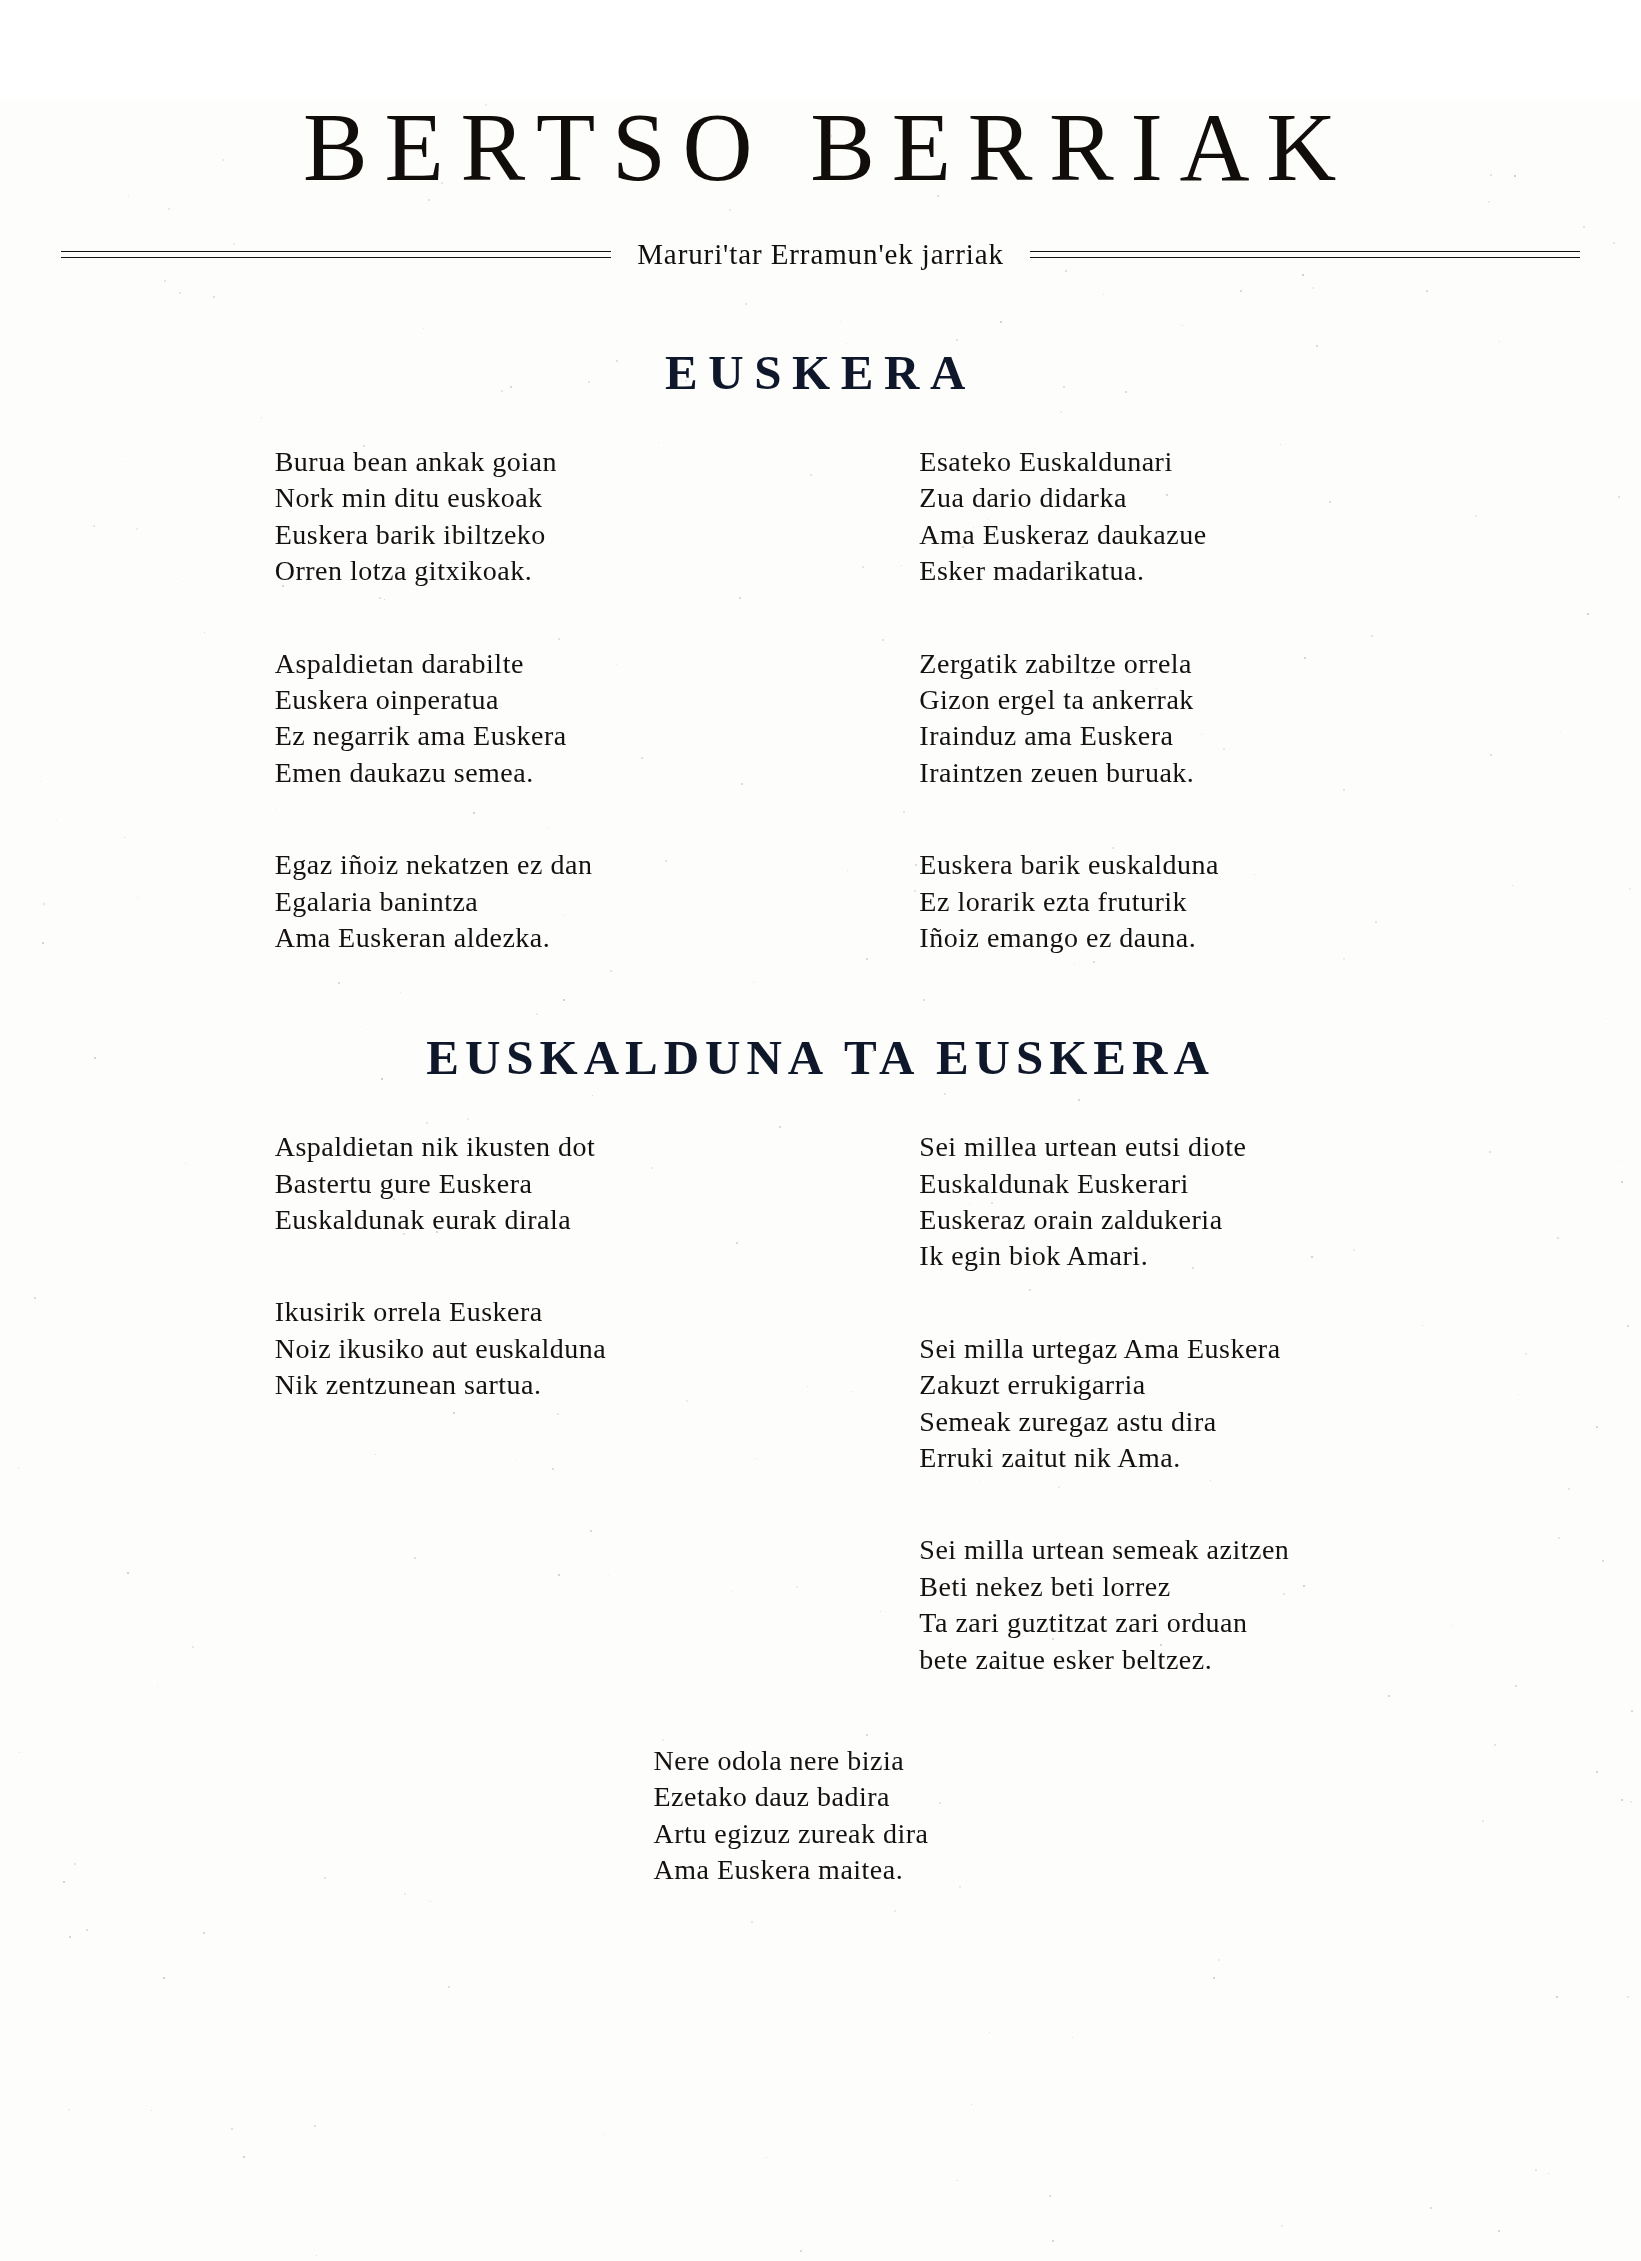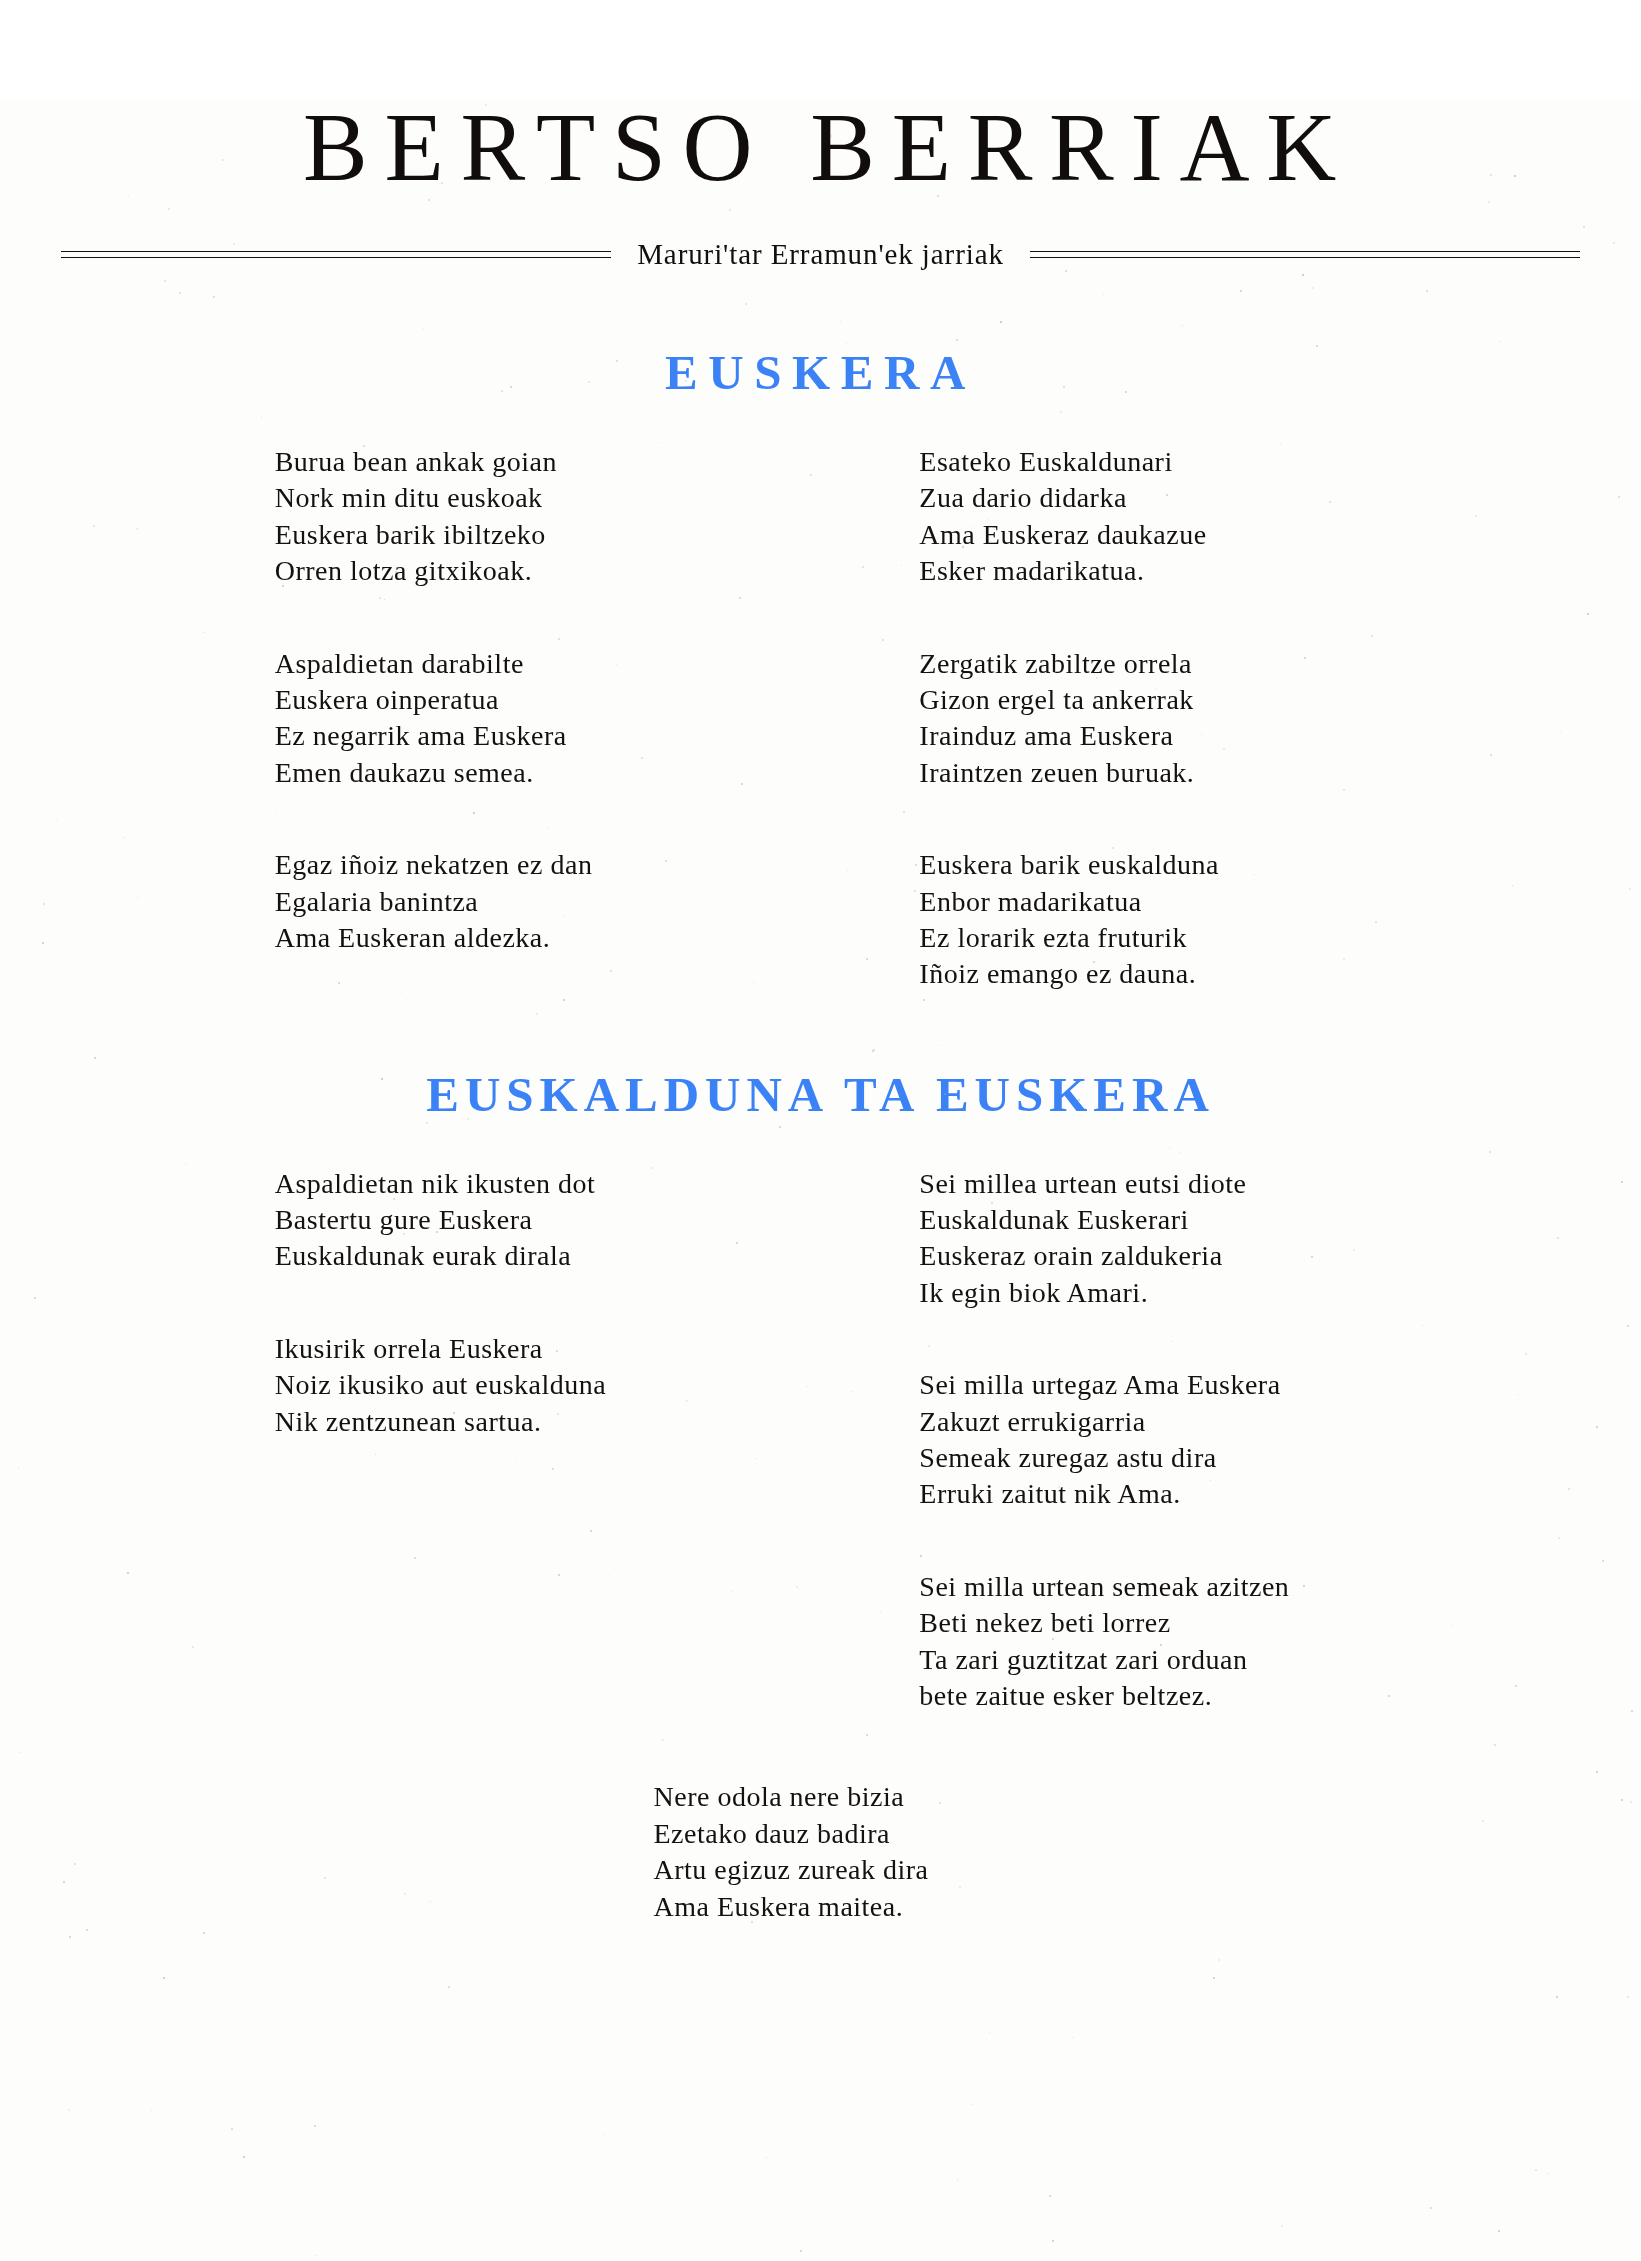--- a/index.html
+++ b/index.html
@@ -77,21 +77,21 @@
   
   .section {
     margin-top: 73px;
   }
   .section-title {
     text-align: center;
     font-size: 49px;
     font-weight: 700;
     letter-spacing: 10.6px;
     margin: 0 0 43px 0;
-    color: #3b82f6;
+    color: #0f172a;
   }
   .section-title.wide {
     letter-spacing: 6px;
   }
 
   .columns {
     display: flex;
     justify-content: center;
     gap: 99px;
   }
@@ -176,21 +176,20 @@
           <div class="line">Esker madarikatua.</div>
         </div>
         <div class="stanza">
           <div class="line">Zergatik zabiltze orrela</div>
           <div class="line">Gizon ergel ta ankerrak</div>
           <div class="line">Irainduz ama Euskera</div>
           <div class="line">Iraintzen zeuen buruak.</div>
         </div>
         <div class="stanza">
           <div class="line">Euskera barik euskalduna</div>
-          <div class="line">Enbor madarikatua</div>
           <div class="line">Ez lorarik ezta fruturik</div>
           <div class="line">Iñoiz emango ez dauna.</div>
         </div>
       </div>
     </div>
   </div>
 
   <div class="section">
     <h2 class="section-title wide">EUSKALDUNA TA EUSKERA</h2>
     <div class="columns">

